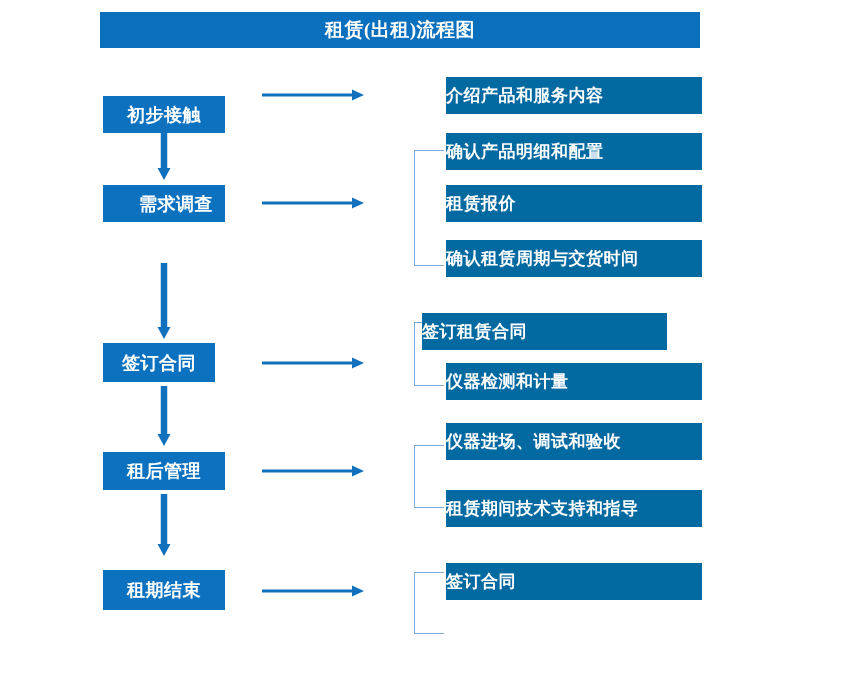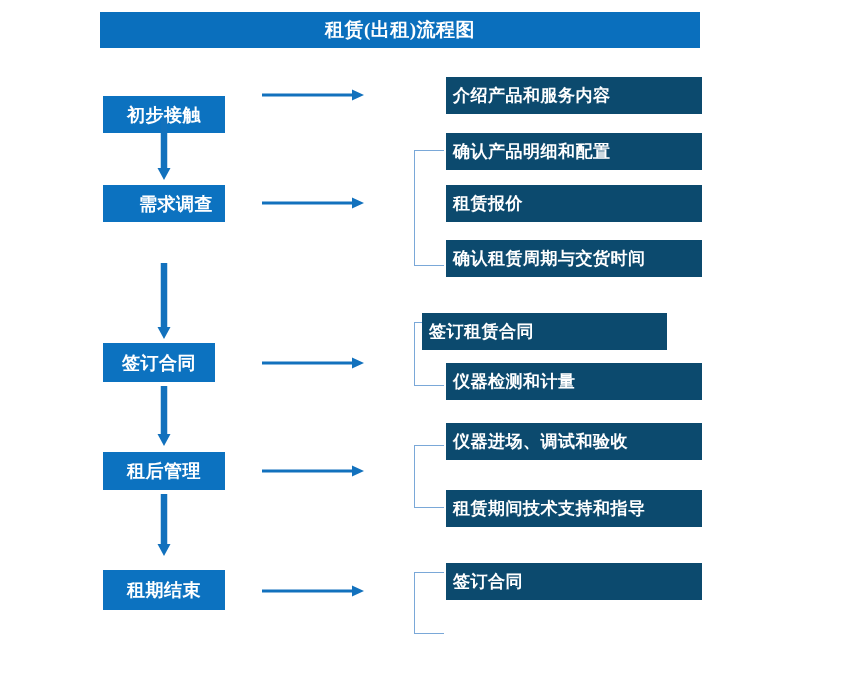--- a/index.html
+++ b/index.html
@@ -33,23 +33,23 @@
     font-size: 19px;
     background: #0a6fbd;
   }
   .stage-box {
     justify-content: center;
     font-size: 18px;
     background: #0c72c0;
   }
   .detail-box {
     justify-content: flex-start;
-    padding-left: 7px;
+    padding-left: 0;
     font-size: 17px;
-    background: #0c4a6e;
+    background: #0369a1;
   }
   .h-arrow {
     position: absolute;
     height: 16px;
   }
   .v-arrow {
     position: absolute;
     width: 16px;
   }
   .bracket {

